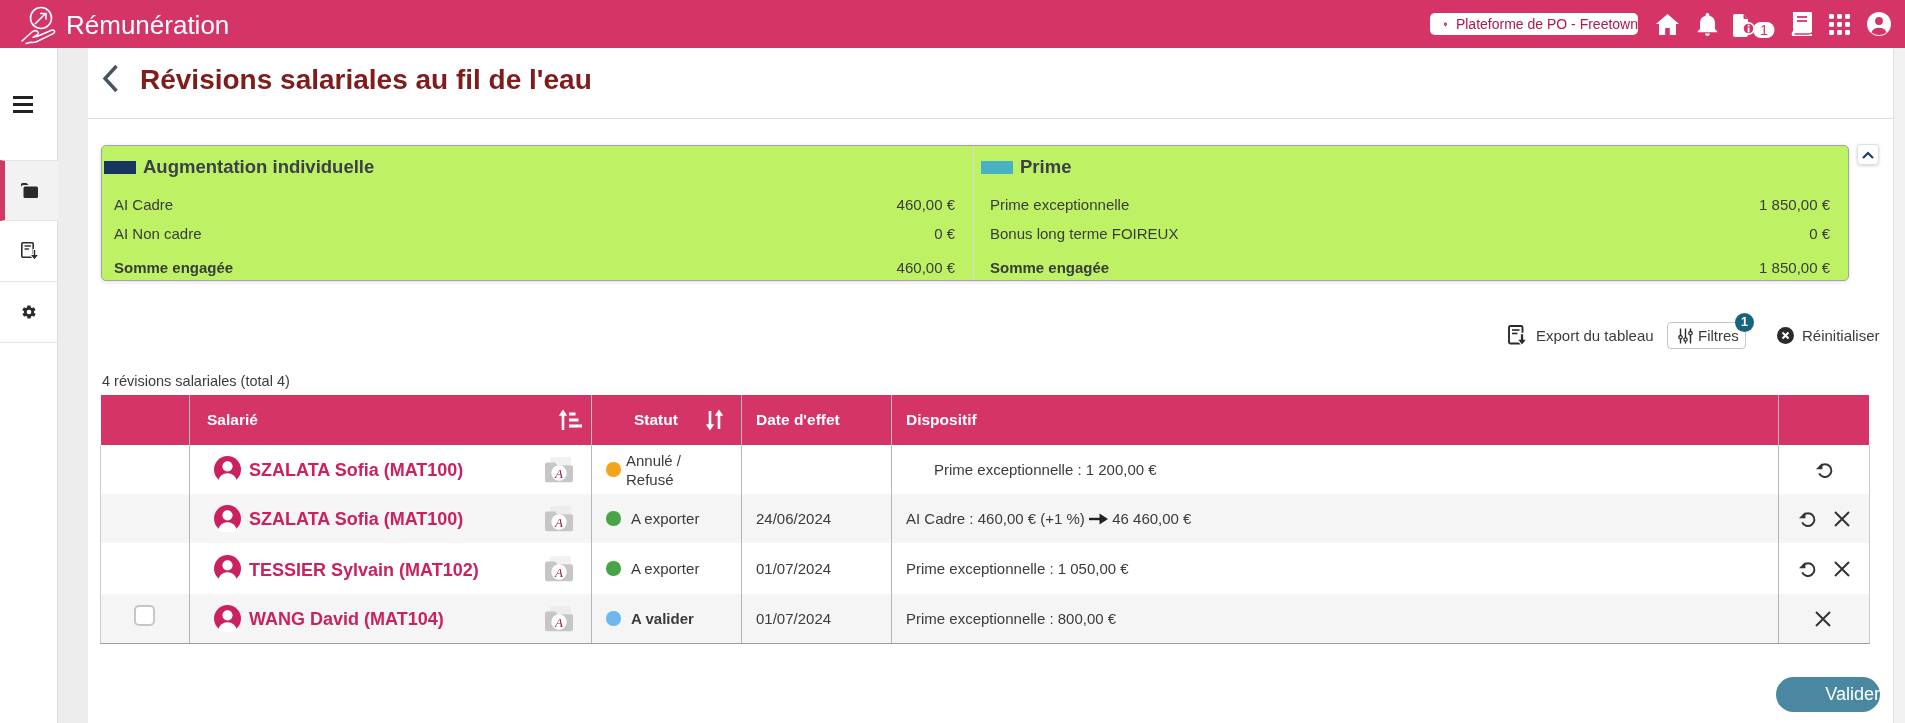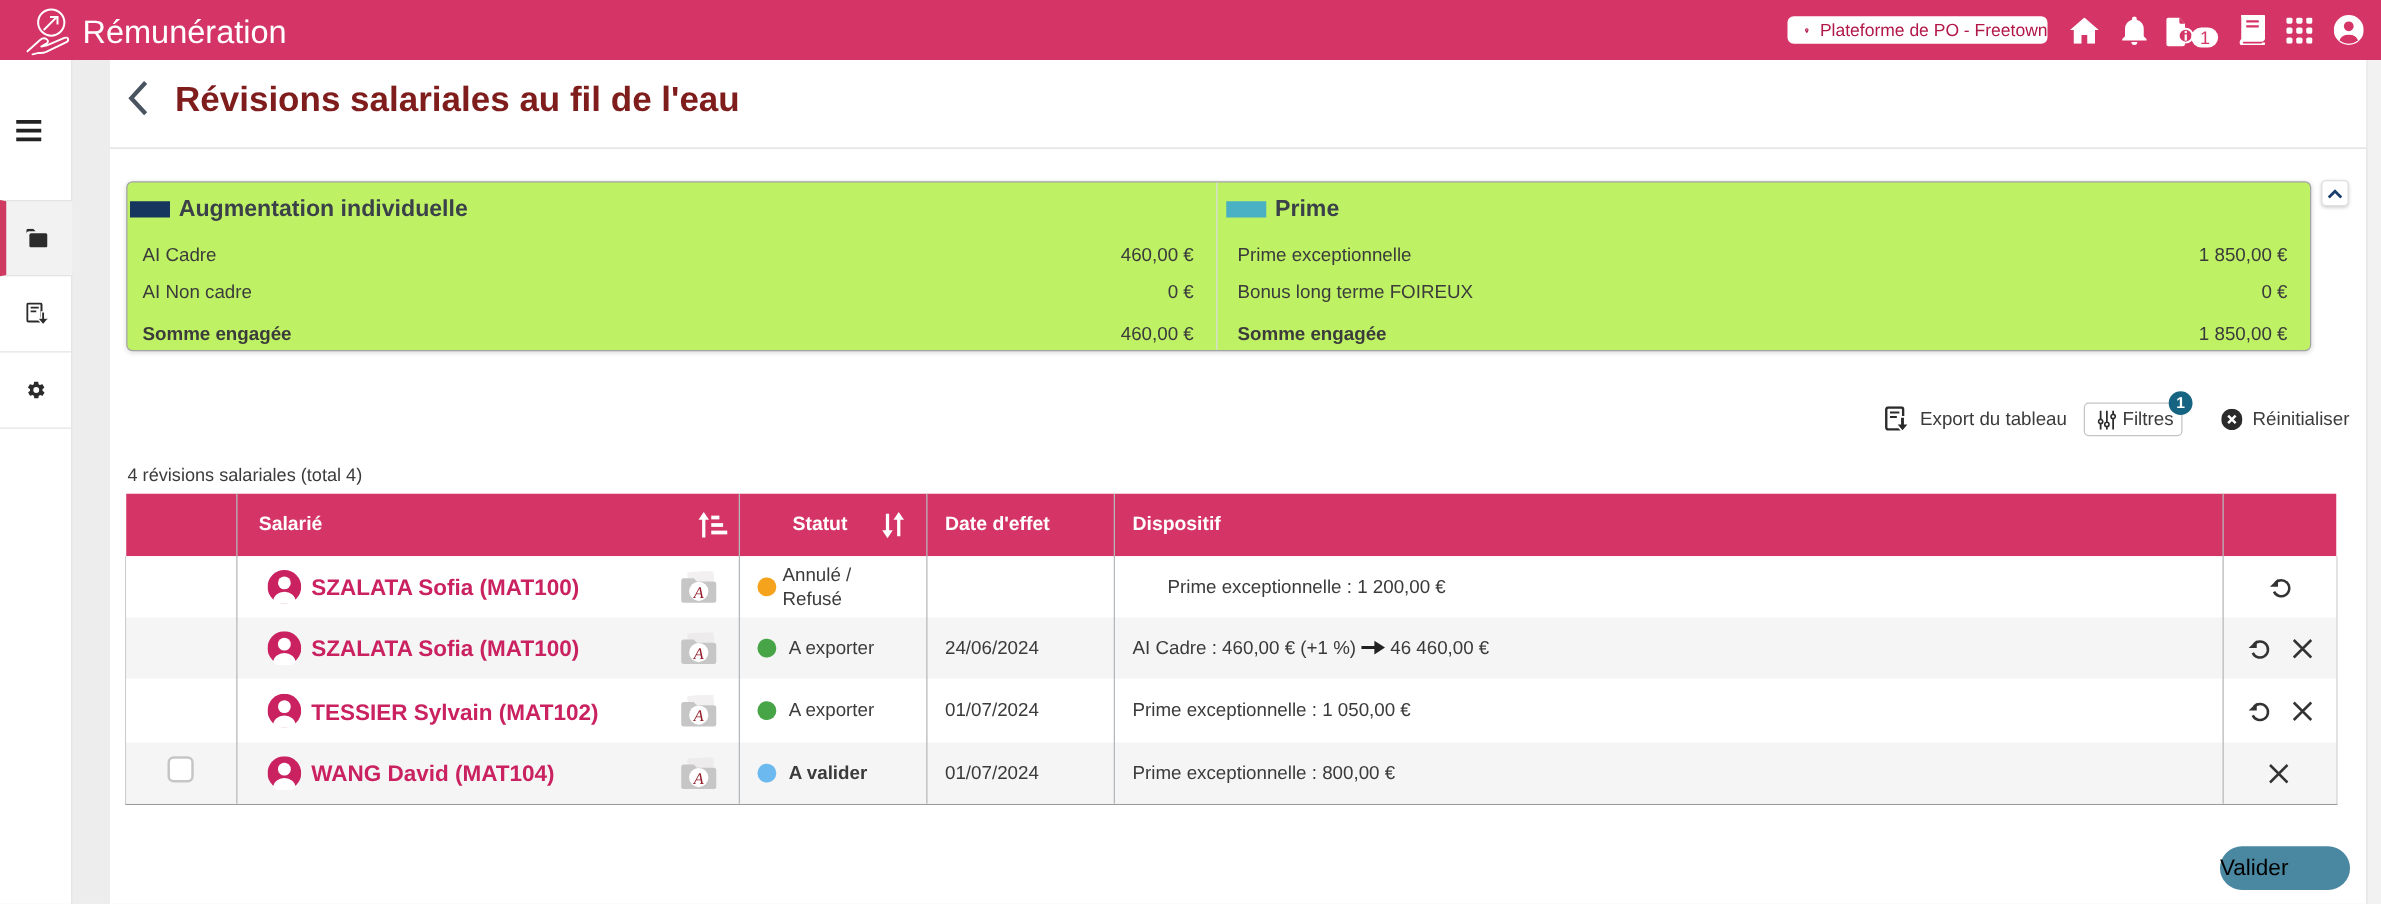--- a/index.html
+++ b/index.html
@@ -63,21 +63,21 @@
   .r-gray { background:#f5f5f5; }
   .cell { position:absolute; }
   .colsep { position:absolute; top:0; bottom:0; width:1px; background:#b5b8bb; z-index:5; }
   #tbody { position:relative; border-left:1px solid #ccc; border-right:1px solid #ccc; border-bottom:1px solid #9b9b9b; margin-left:-1px; margin-right:-1px; }
   .pname { font-size:18px; font-weight:700; color:#ca2260; white-space:nowrap; }
   .ctext { font-size:15px; color:#3b3b3b; white-space:nowrap; }
   .dot { position:absolute; width:14.5px; height:14.5px; border-radius:50%; }
   #checkbox4 { position:absolute; left:33px; top:11px; width:21px; height:21px; background:#fff; border:2px solid #c6c6c6; border-radius:5px; }
 
   
-  #valider { position:absolute; left:1776px; top:677px; width:104px; height:35px; background:#4a87a1; border-radius:17.5px; color:#000000; font-size:18px; text-align:left; line-height:35px; }
+  #valider { position:absolute; left:1776px; top:677px; width:104px; height:35px; background:#4a87a1; border-radius:17.5px; color:#ffffff; font-size:18px; text-align:right; line-height:35px; }
 </style>
 </head>
 <body>
 
 <div id="sheet"></div>
 <div id="scrolltrack"></div>
 
 <div id="topbar">
   <svg id="applogo" width="38" height="40" viewBox="0 0 38 40">
     <circle cx="21" cy="13" r="10.5" fill="none" stroke="#fff" stroke-width="1.6"></circle>

